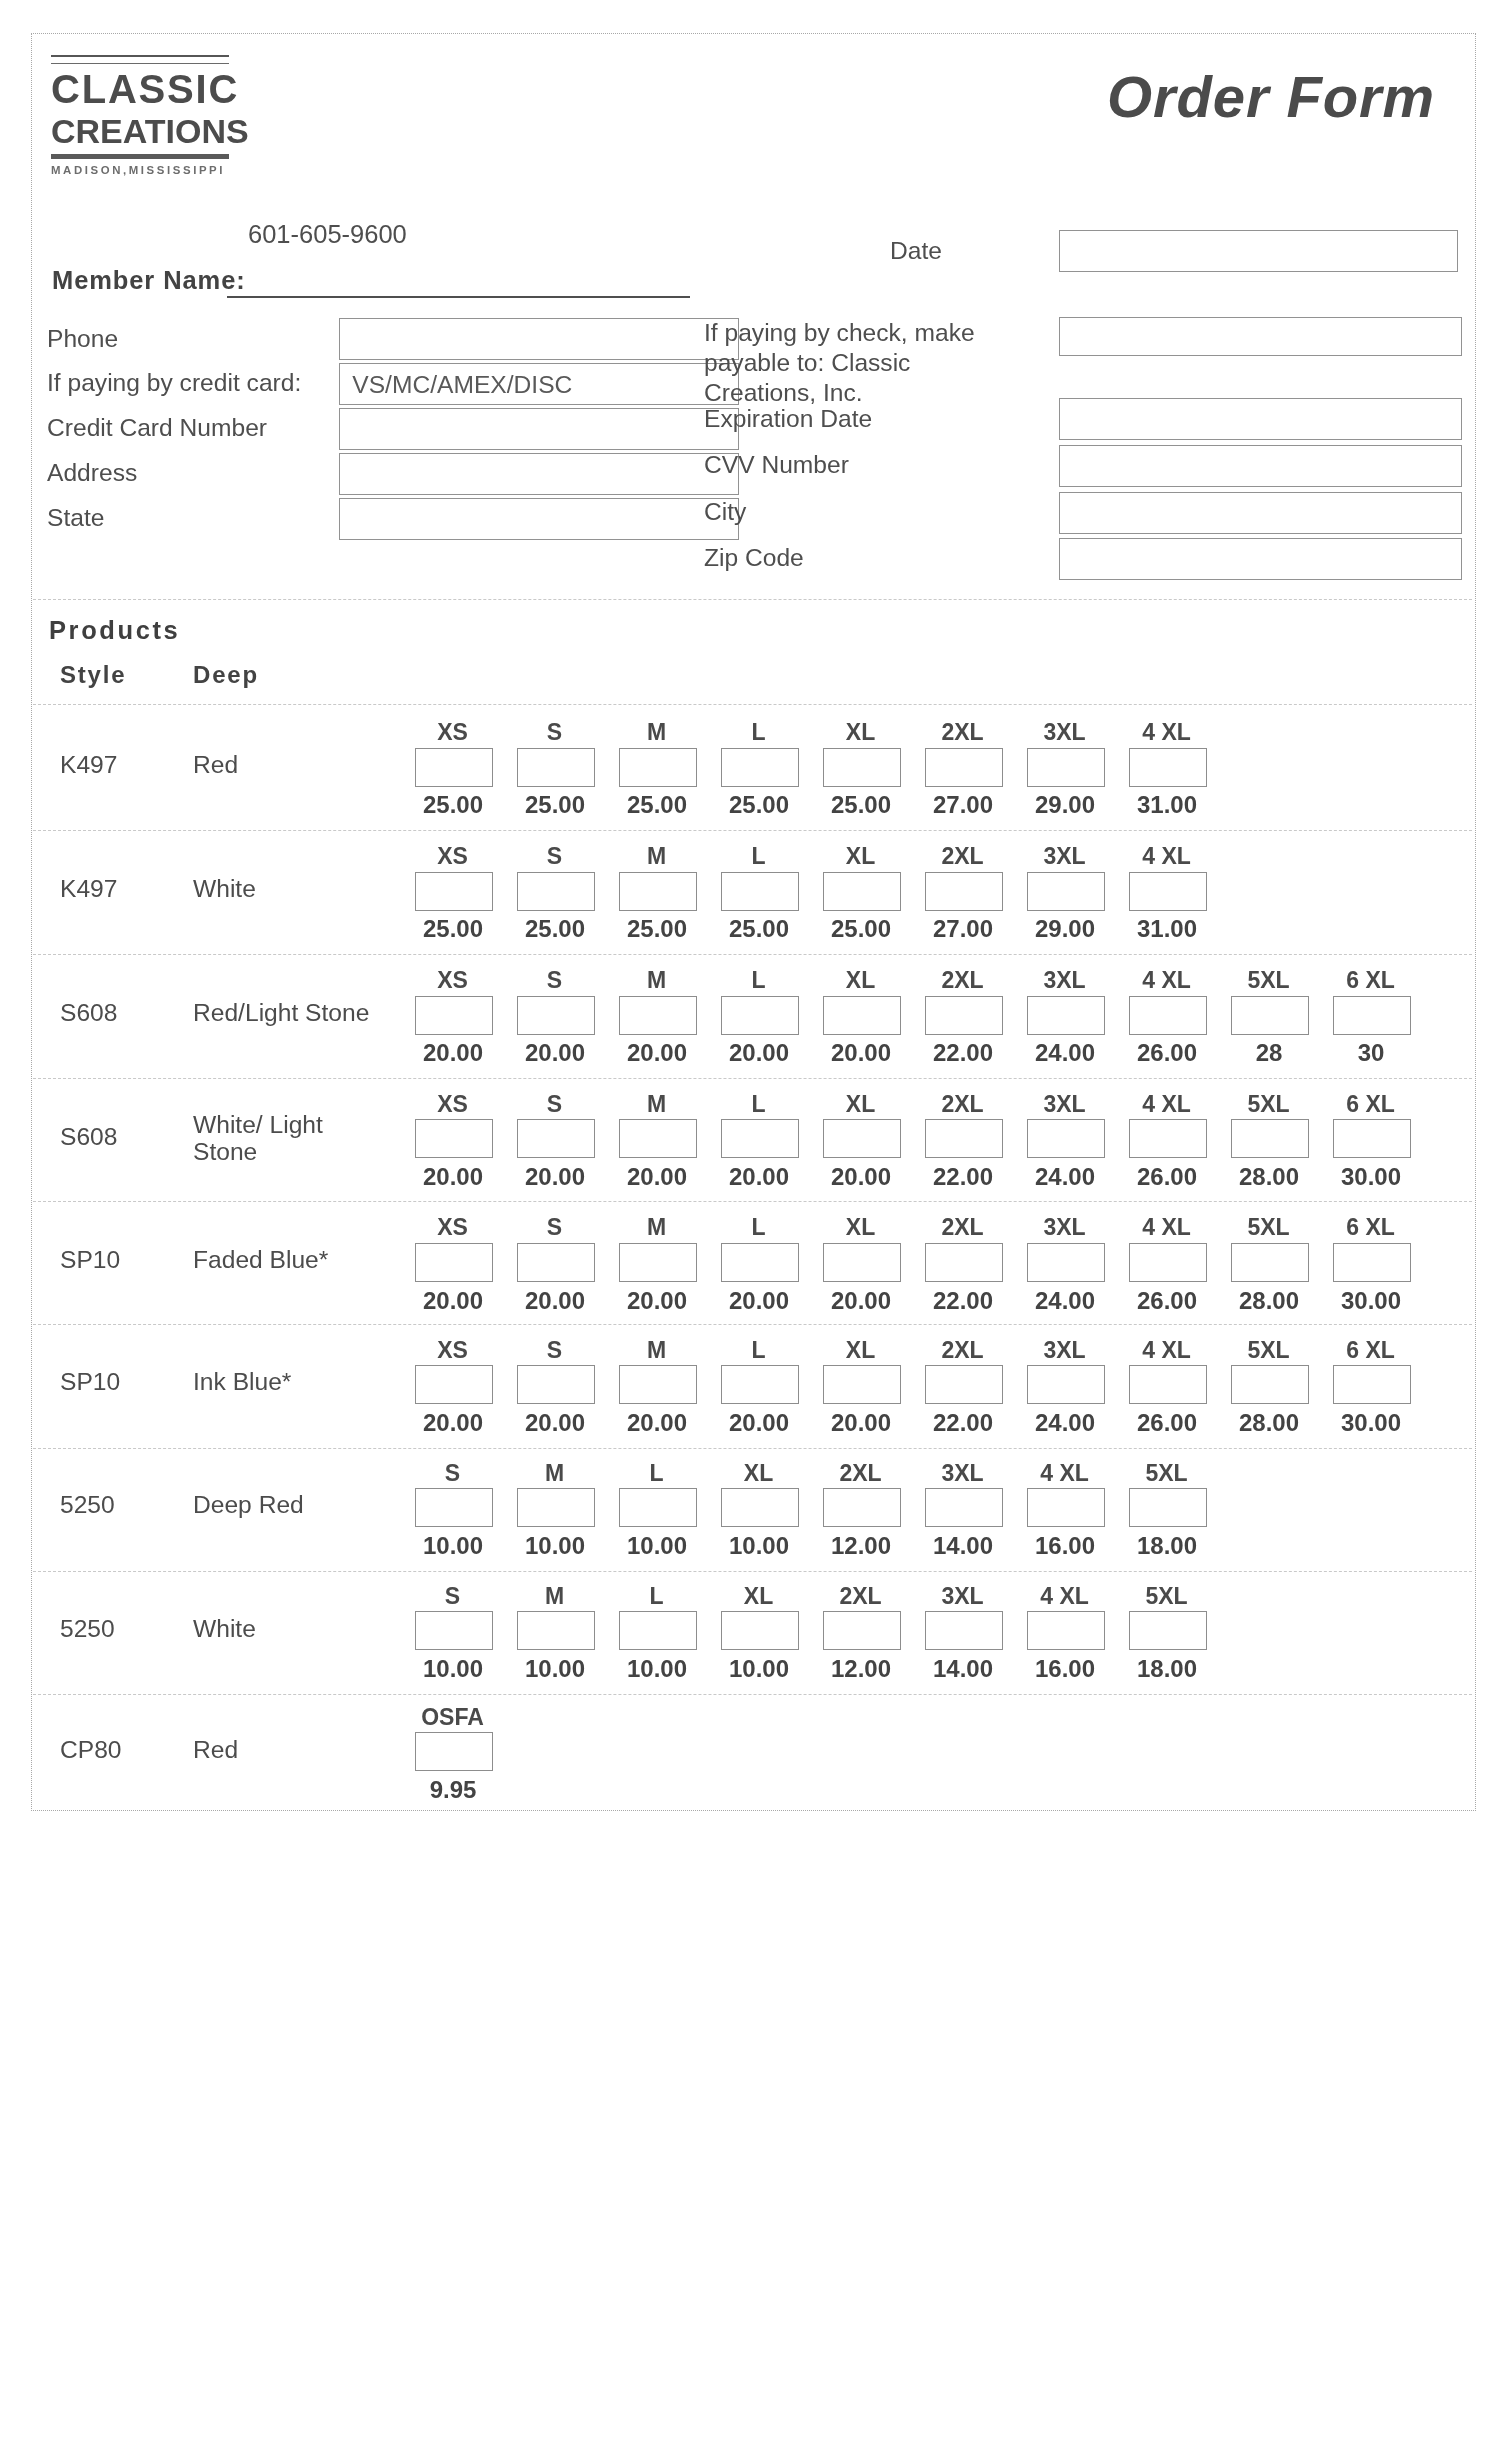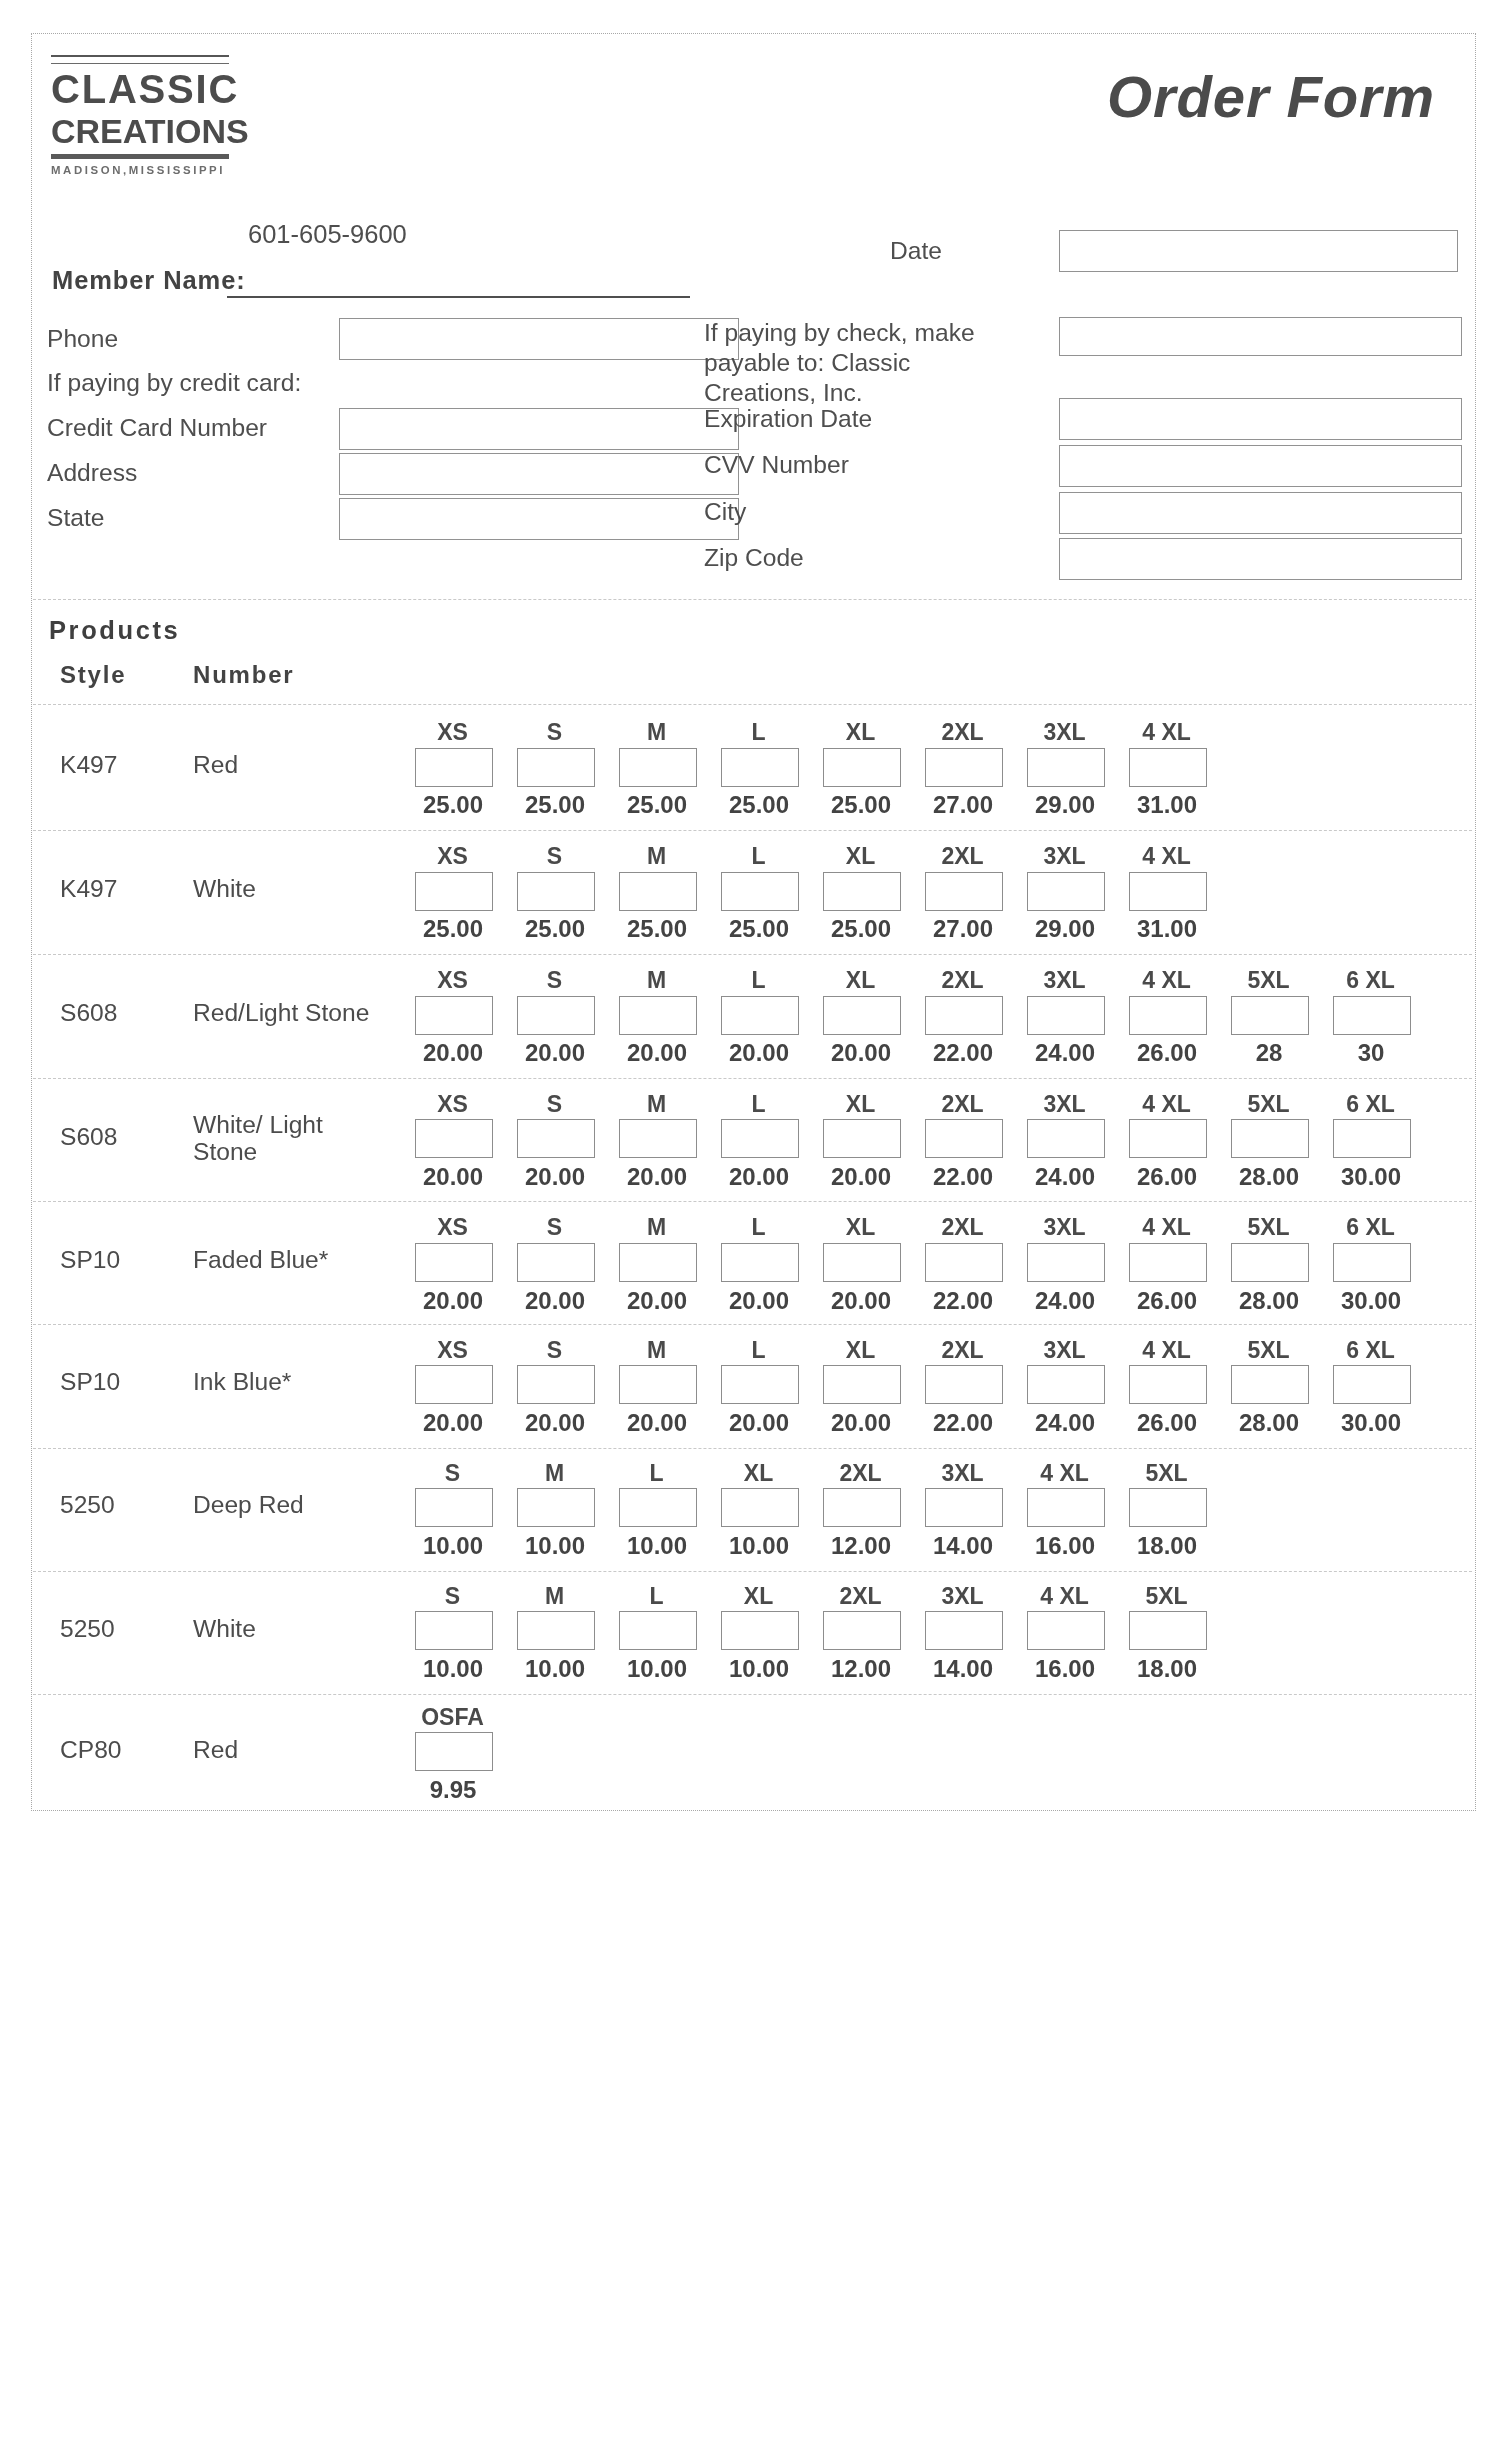--- a/index.html
+++ b/index.html
@@ -70,20 +70,23 @@
   <div class="abs label r-label" style="left:890px;top:237px;width:132px;">Date</div>
   <div class="abs fieldbox" style="left:1059px;top:230px;width:397px;height:40px;"></div>
 
   <div class="abs label bold" style="left:52px;top:266px;font-size:25.5px;letter-spacing:0.9px;text-align:center;">Member Name:</div>
   <div class="abs mn-line" style="left:227px;top:273px;width:463px;height:23px;"></div>
 
   <div class="abs label r-label" style="left:47px;top:325px;width:264px;">Phone</div>
   <div class="abs fieldbox" style="left:339px;top:318px;width:398px;height:40px;"></div>
 
   <div class="abs label r-label" style="left:47px;top:369px;width:264px;">If paying by credit card:</div>
+  <div class="abs fieldbox" style="left:339px;top:363px;width:398px;height:40px;">
+    <div class="val">VS/MC/AMEX/DISC</div>
+  </div>
 
   <div class="abs label r-label" style="left:47px;top:414px;width:264px;">Credit Card Number</div>
   <div class="abs fieldbox" style="left:339px;top:408px;width:398px;height:40px;"></div>
 
   <div class="abs label r-label" style="left:47px;top:459px;width:264px;">Address</div>
   <div class="abs fieldbox" style="left:339px;top:453px;width:398px;height:40px;"></div>
 
   <div class="abs label r-label" style="left:47px;top:504px;width:264px;">State</div>
   <div class="abs fieldbox" style="left:339px;top:498px;width:398px;height:40px;"></div>
 
@@ -102,21 +105,21 @@
 
   <div class="abs label r-label" style="left:704px;top:498px;width:318px;">City</div>
   <div class="abs fieldbox" style="left:1059px;top:492px;width:401px;height:40px;"></div>
 
   <div class="abs label r-label" style="left:704px;top:544px;width:318px;">Zip Code</div>
   <div class="abs fieldbox" style="left:1059px;top:538px;width:401px;height:40px;"></div>
 
   <div class="abs sep" style="left:33px;top:599px;width:1439px;"></div>
   <div class="abs section-title" style="left:49px;top:616px;">Products</div>
   <div class="abs col-head" style="left:60px;top:661px;">Style</div>
-  <div class="abs col-head" style="left:193px;top:661px;">Number</div>
+  <div class="abs col-head" style="left:193px;top:661px;">Deep</div>
 
   <div id="products-rows">
       <div class="abs sep" style="left:33px;top:704px;width:1439px;"></div>
       <div class="abs sep" style="left:33px;top:830px;width:1439px;"></div>
       <div class="abs sep" style="left:33px;top:954px;width:1439px;"></div>
       <div class="abs sep" style="left:33px;top:1078px;width:1439px;"></div>
       <div class="abs sep" style="left:33px;top:1201px;width:1439px;"></div>
       <div class="abs sep" style="left:33px;top:1324px;width:1439px;"></div>
       <div class="abs sep" style="left:33px;top:1448px;width:1439px;"></div>
       <div class="abs sep" style="left:33px;top:1571px;width:1439px;"></div>

